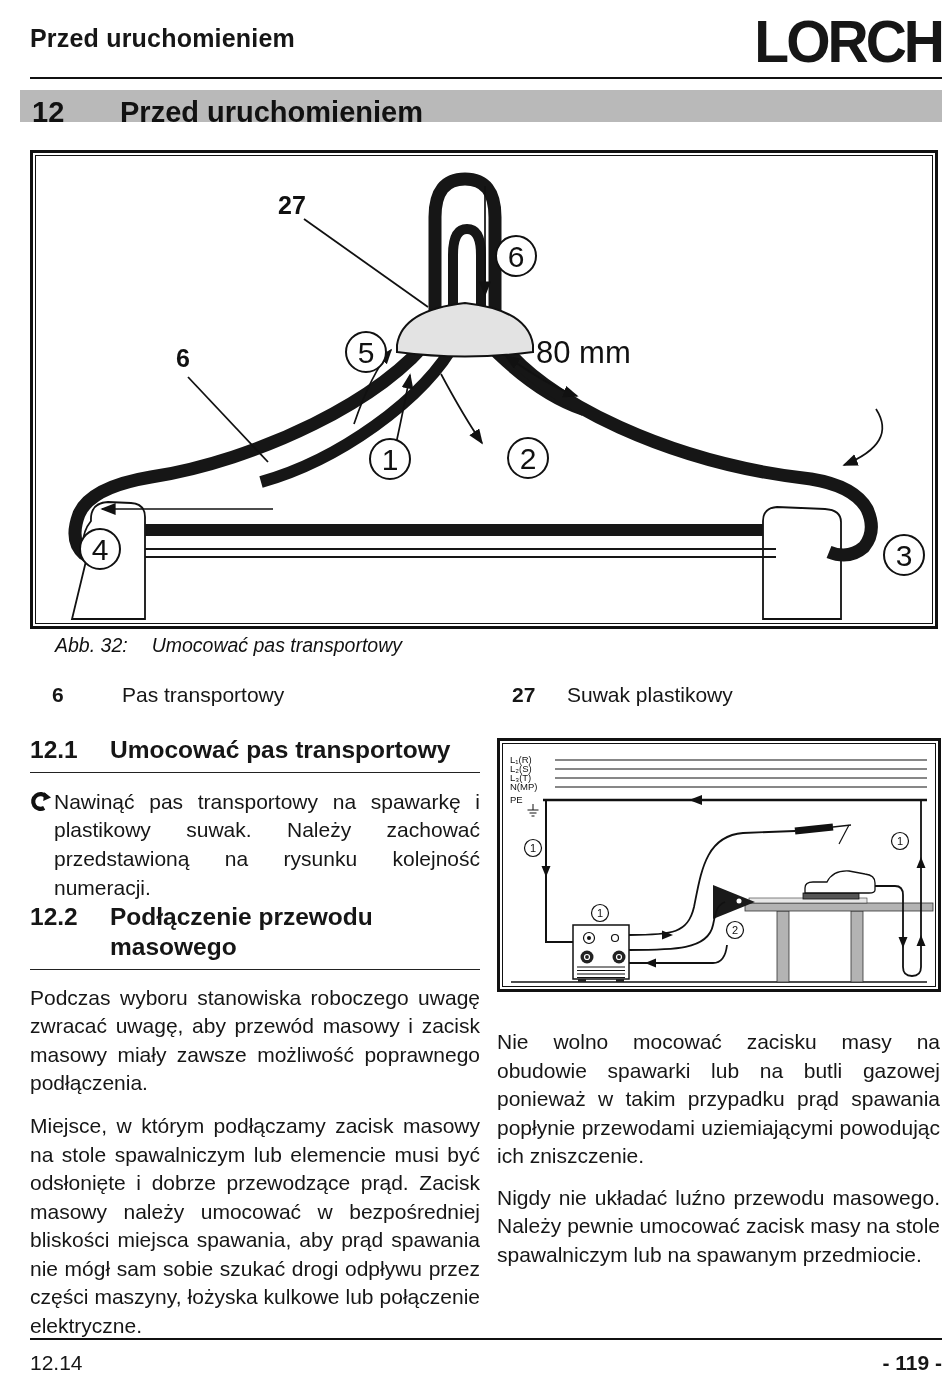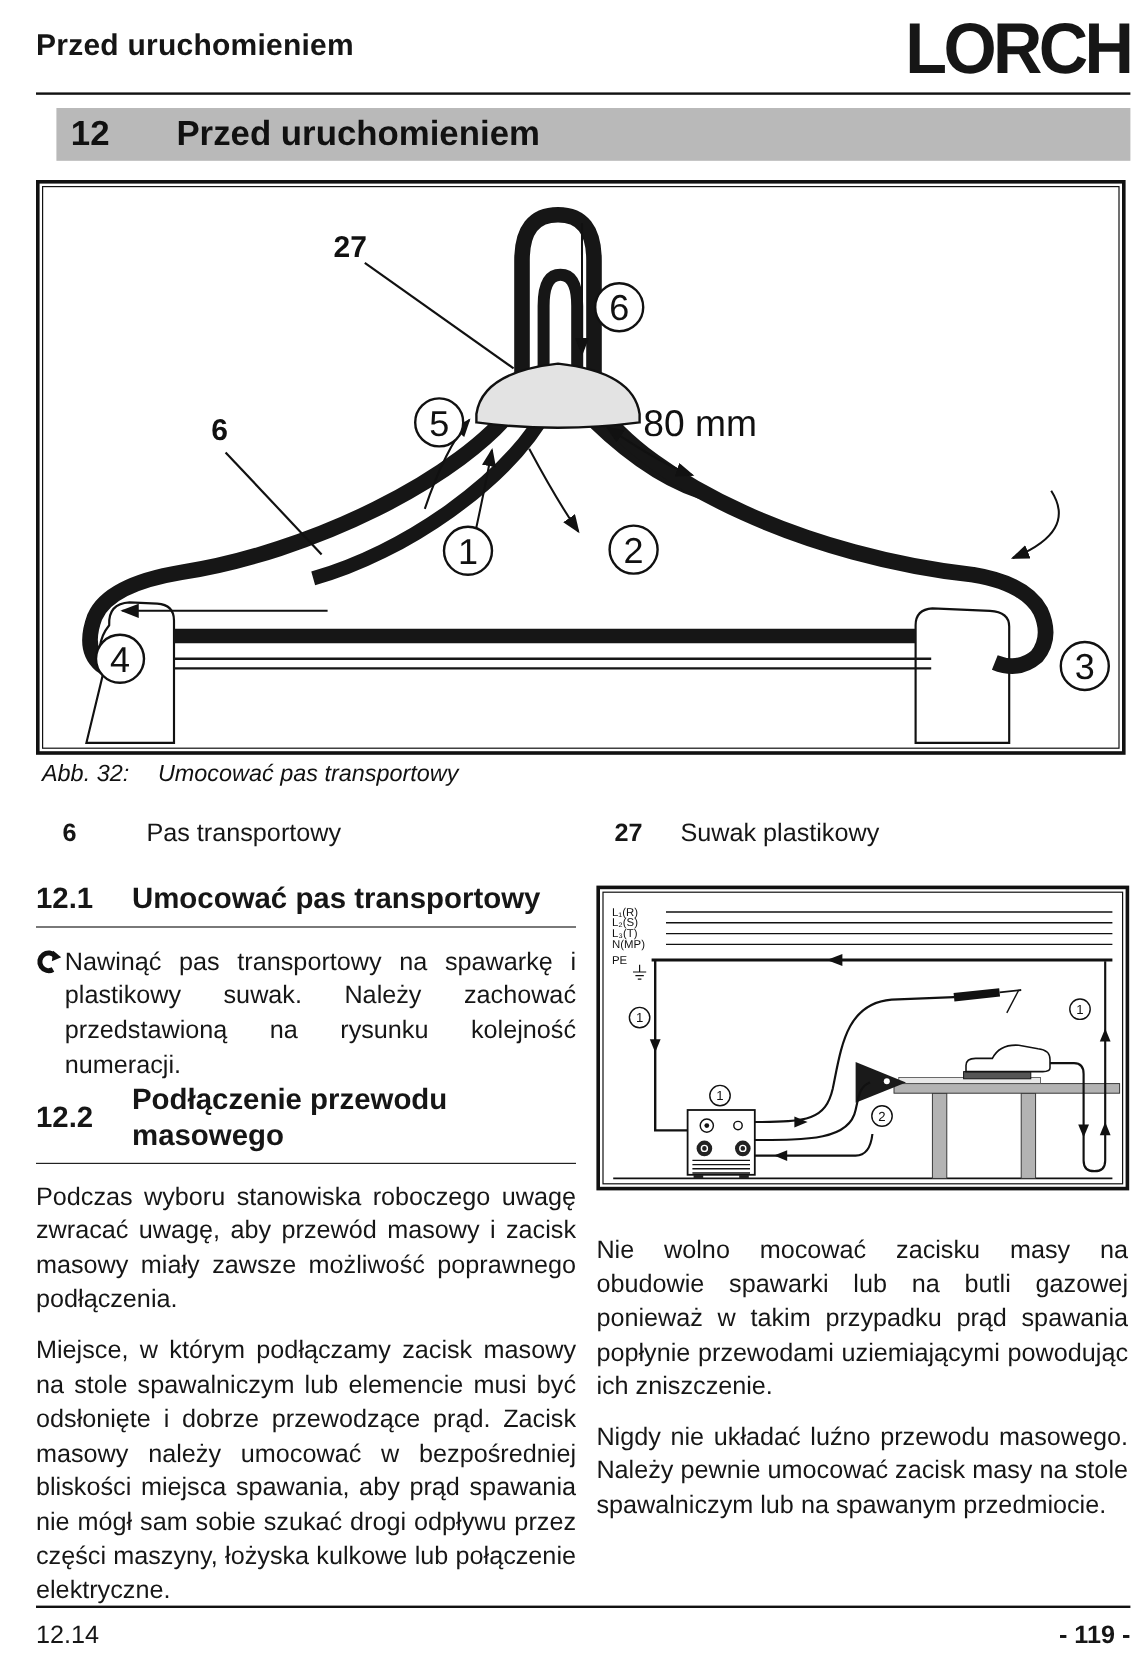--- a/index.html
+++ b/index.html
@@ -4,45 +4,45 @@
 <style>
   html,body{margin:0;padding:0;background:#fff;}
   .page{position:relative;width:950px;height:1383px;background:#fff;overflow:hidden;
         font-family:"Liberation Sans",sans-serif;color:#161616;}
   
   .running-title{position:absolute;top:24px;left:30px;font-size:25px;font-weight:bold;letter-spacing:.2px;}
   .brand{position:absolute;top:6px;right:8px;font-size:57px;font-weight:bold;letter-spacing:-3px;
          transform:scaleY(1.05);transform-origin:top right;}
   .header-rule{position:absolute;top:77px;left:30px;right:8px;height:0;border-top:2.5px solid #111;}
   
-  .section-bar{position:absolute;top:90px;left:20px;right:8px;height:44px;background:#b9b9b9;
-               font-size:29px;font-weight:bold;line-height:44px;color:#111;margin-left:27px;}
+  .section-bar{position:absolute;top:90px;left:20px;right:8px;height:32px;background:#b9b9b9;
+               font-size:29px;font-weight:bold;line-height:44px;color:#111;}
   .section-bar .num{display:inline-block;margin-left:12px;width:88px;}
   
   .figframe{position:absolute;border:3px solid #111;padding:2px;background:#fff;}
   .figinner{border:1px solid #111;width:100%;height:100%;box-sizing:border-box;}
   .fig32{top:150px;left:30px;width:898px;height:469px;}
   .fig33{top:738px;left:497px;width:434px;height:244px;}
   .fig32 svg,.fig33 svg{display:block;width:100%;height:100%;}
   
   .caption{position:absolute;font-style:italic;font-size:19.5px;color:#111;}
   .cap32{top:634px;left:35px;}
   .cap33{top:994px;left:502px;}
-  .caption .cap-label{display:inline-block;margin-right:24px;}
+  .caption .cap-label{display:inline-block;margin-right:24px;margin-left:20px;}
   .legend{position:absolute;top:683px;left:0;width:950px;height:26px;font-size:21px;}
   .legend .lnum{position:absolute;font-weight:bold;}
   .legend .llab{position:absolute;}
   
   .col-left{position:absolute;top:735px;left:30px;width:450px;}
   .col-right{position:absolute;top:1028px;left:497px;width:443px;}
   h3.sec{display:flex;margin:0 0 0 0;padding:0 0 7px 0;border-bottom:1.6px solid #222;
          font-size:24.5px;font-weight:bold;line-height:1.22;}
   h3.sec .hnum{flex:0 0 80px;}
   h3.sec .htitle{flex:1;}
-  .h122{margin-top:34px;align-items:center;}
+  .h122{margin-top:34px;}
   .bullet{display:flex;margin-top:15px;}
   .bullet .bicon{flex:0 0 24px;padding-top:3px;}
   .bullet .btext{flex:1;text-align:justify;font-size:21px;line-height:1.36;}
   p.body{margin:13px 0 0 0;font-size:21px;line-height:1.36;text-align:justify;}
   .col-left p.body{margin-top:14px;}
   
   .footer-rule{position:absolute;top:1338px;left:30px;right:8px;border-top:2px solid #111;}
   .footer-left{position:absolute;top:1351px;left:30px;font-size:21px;}
   .footer-right{position:absolute;top:1351px;right:8px;font-size:21px;font-weight:bold;}
   

